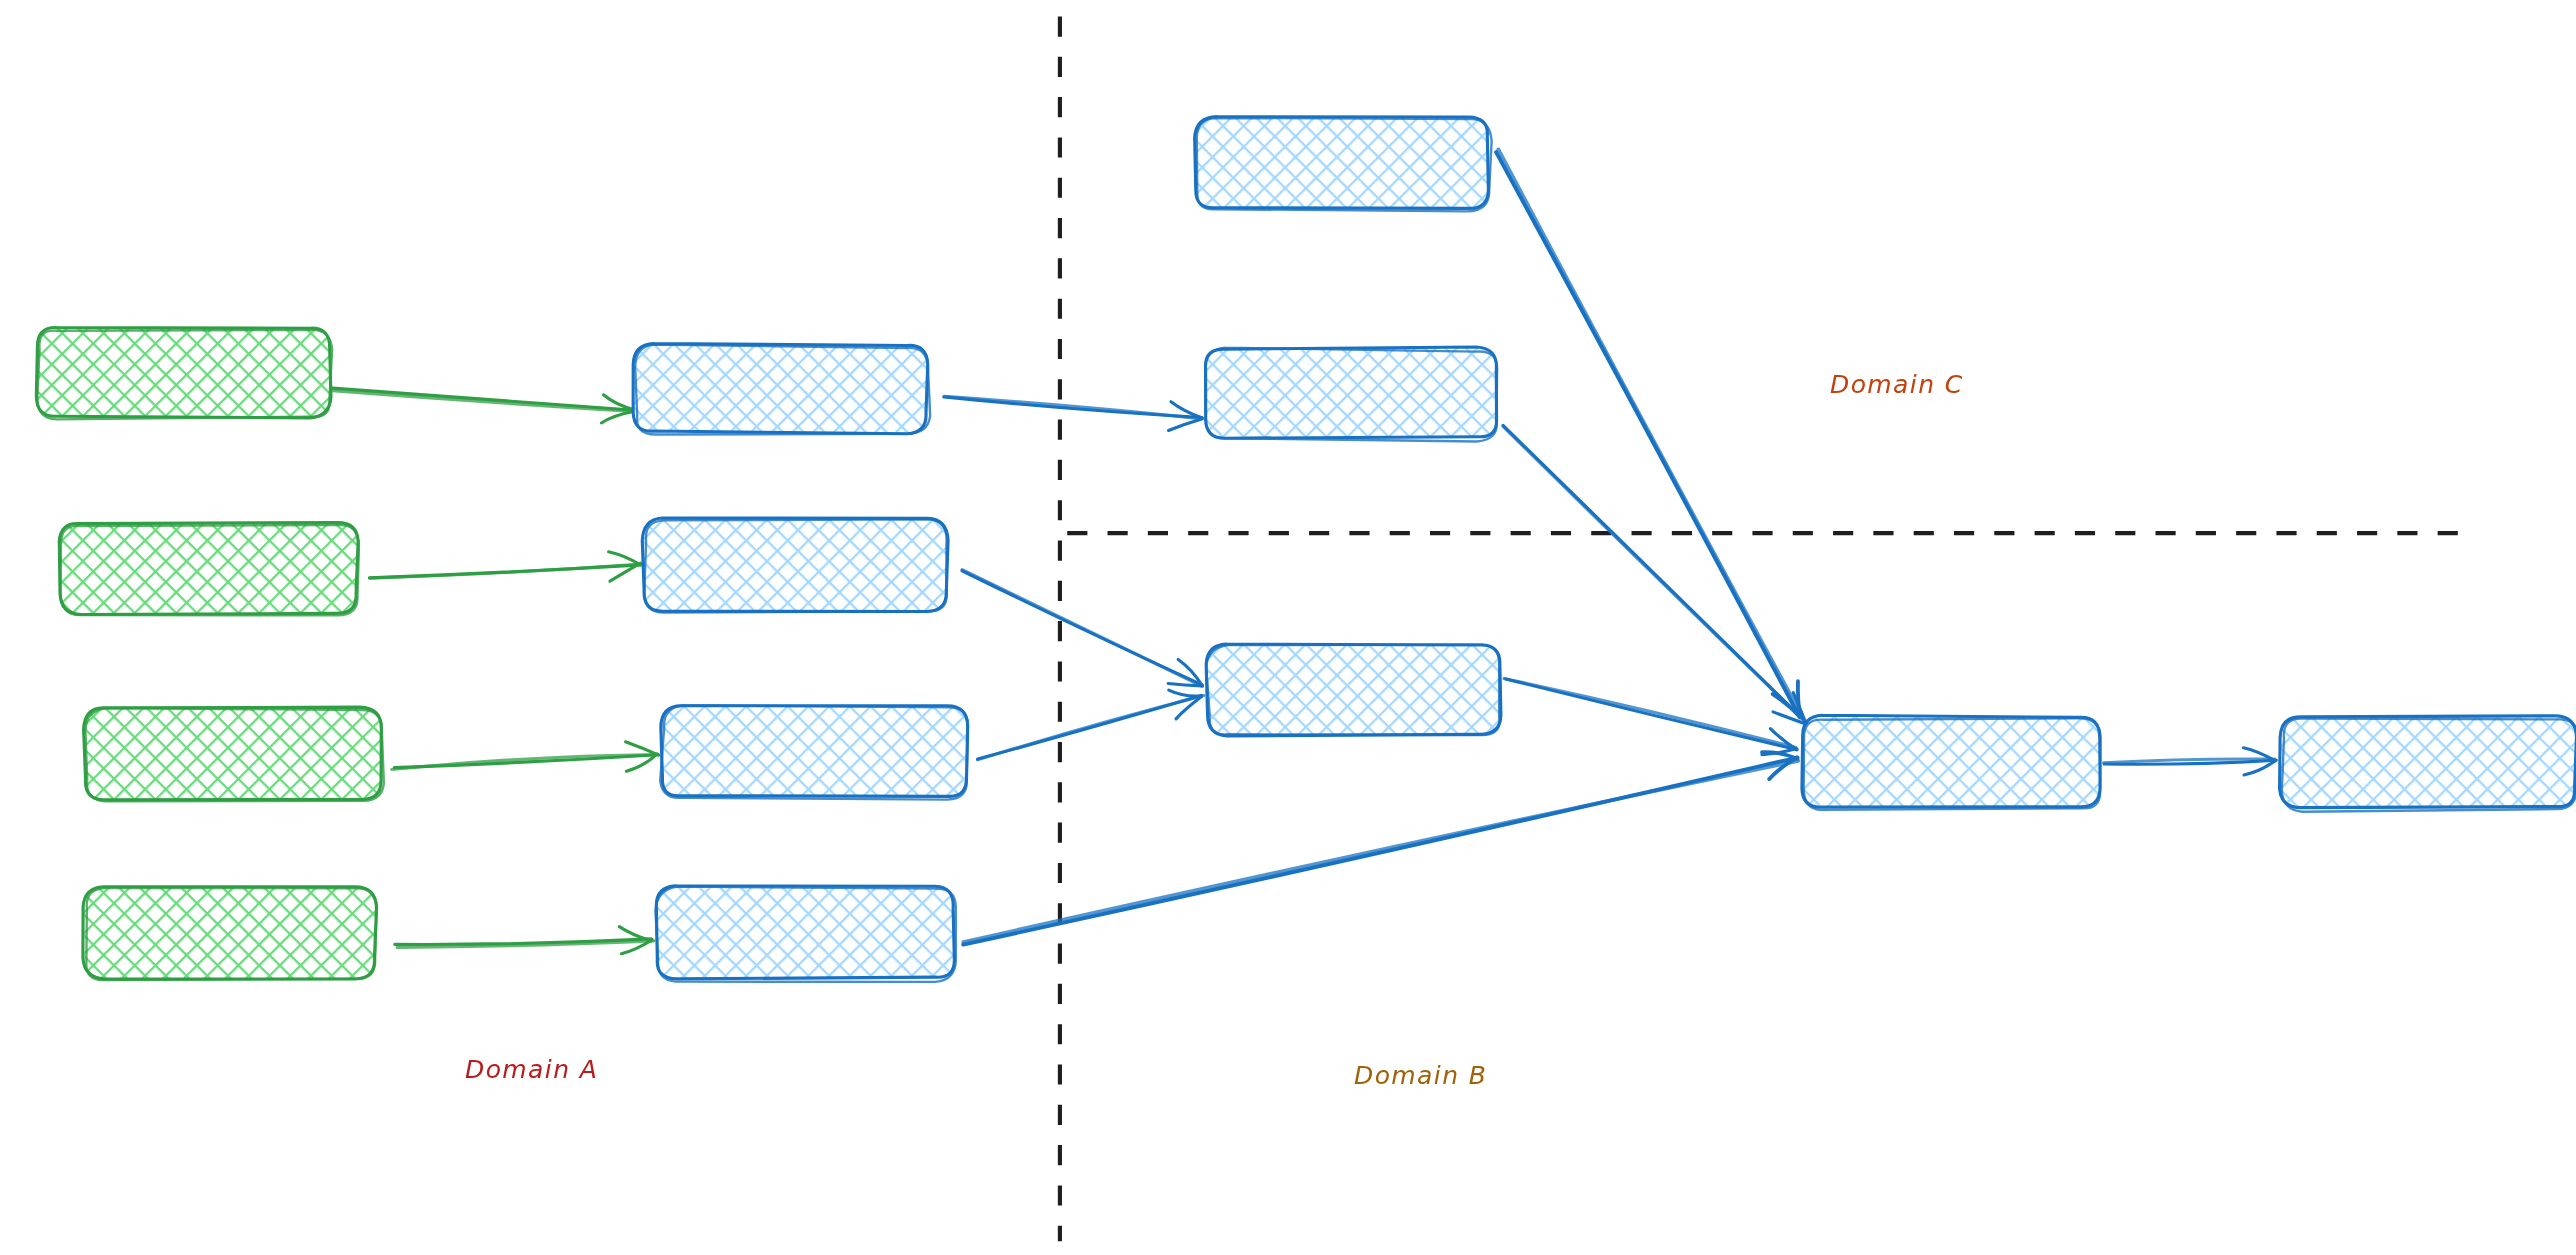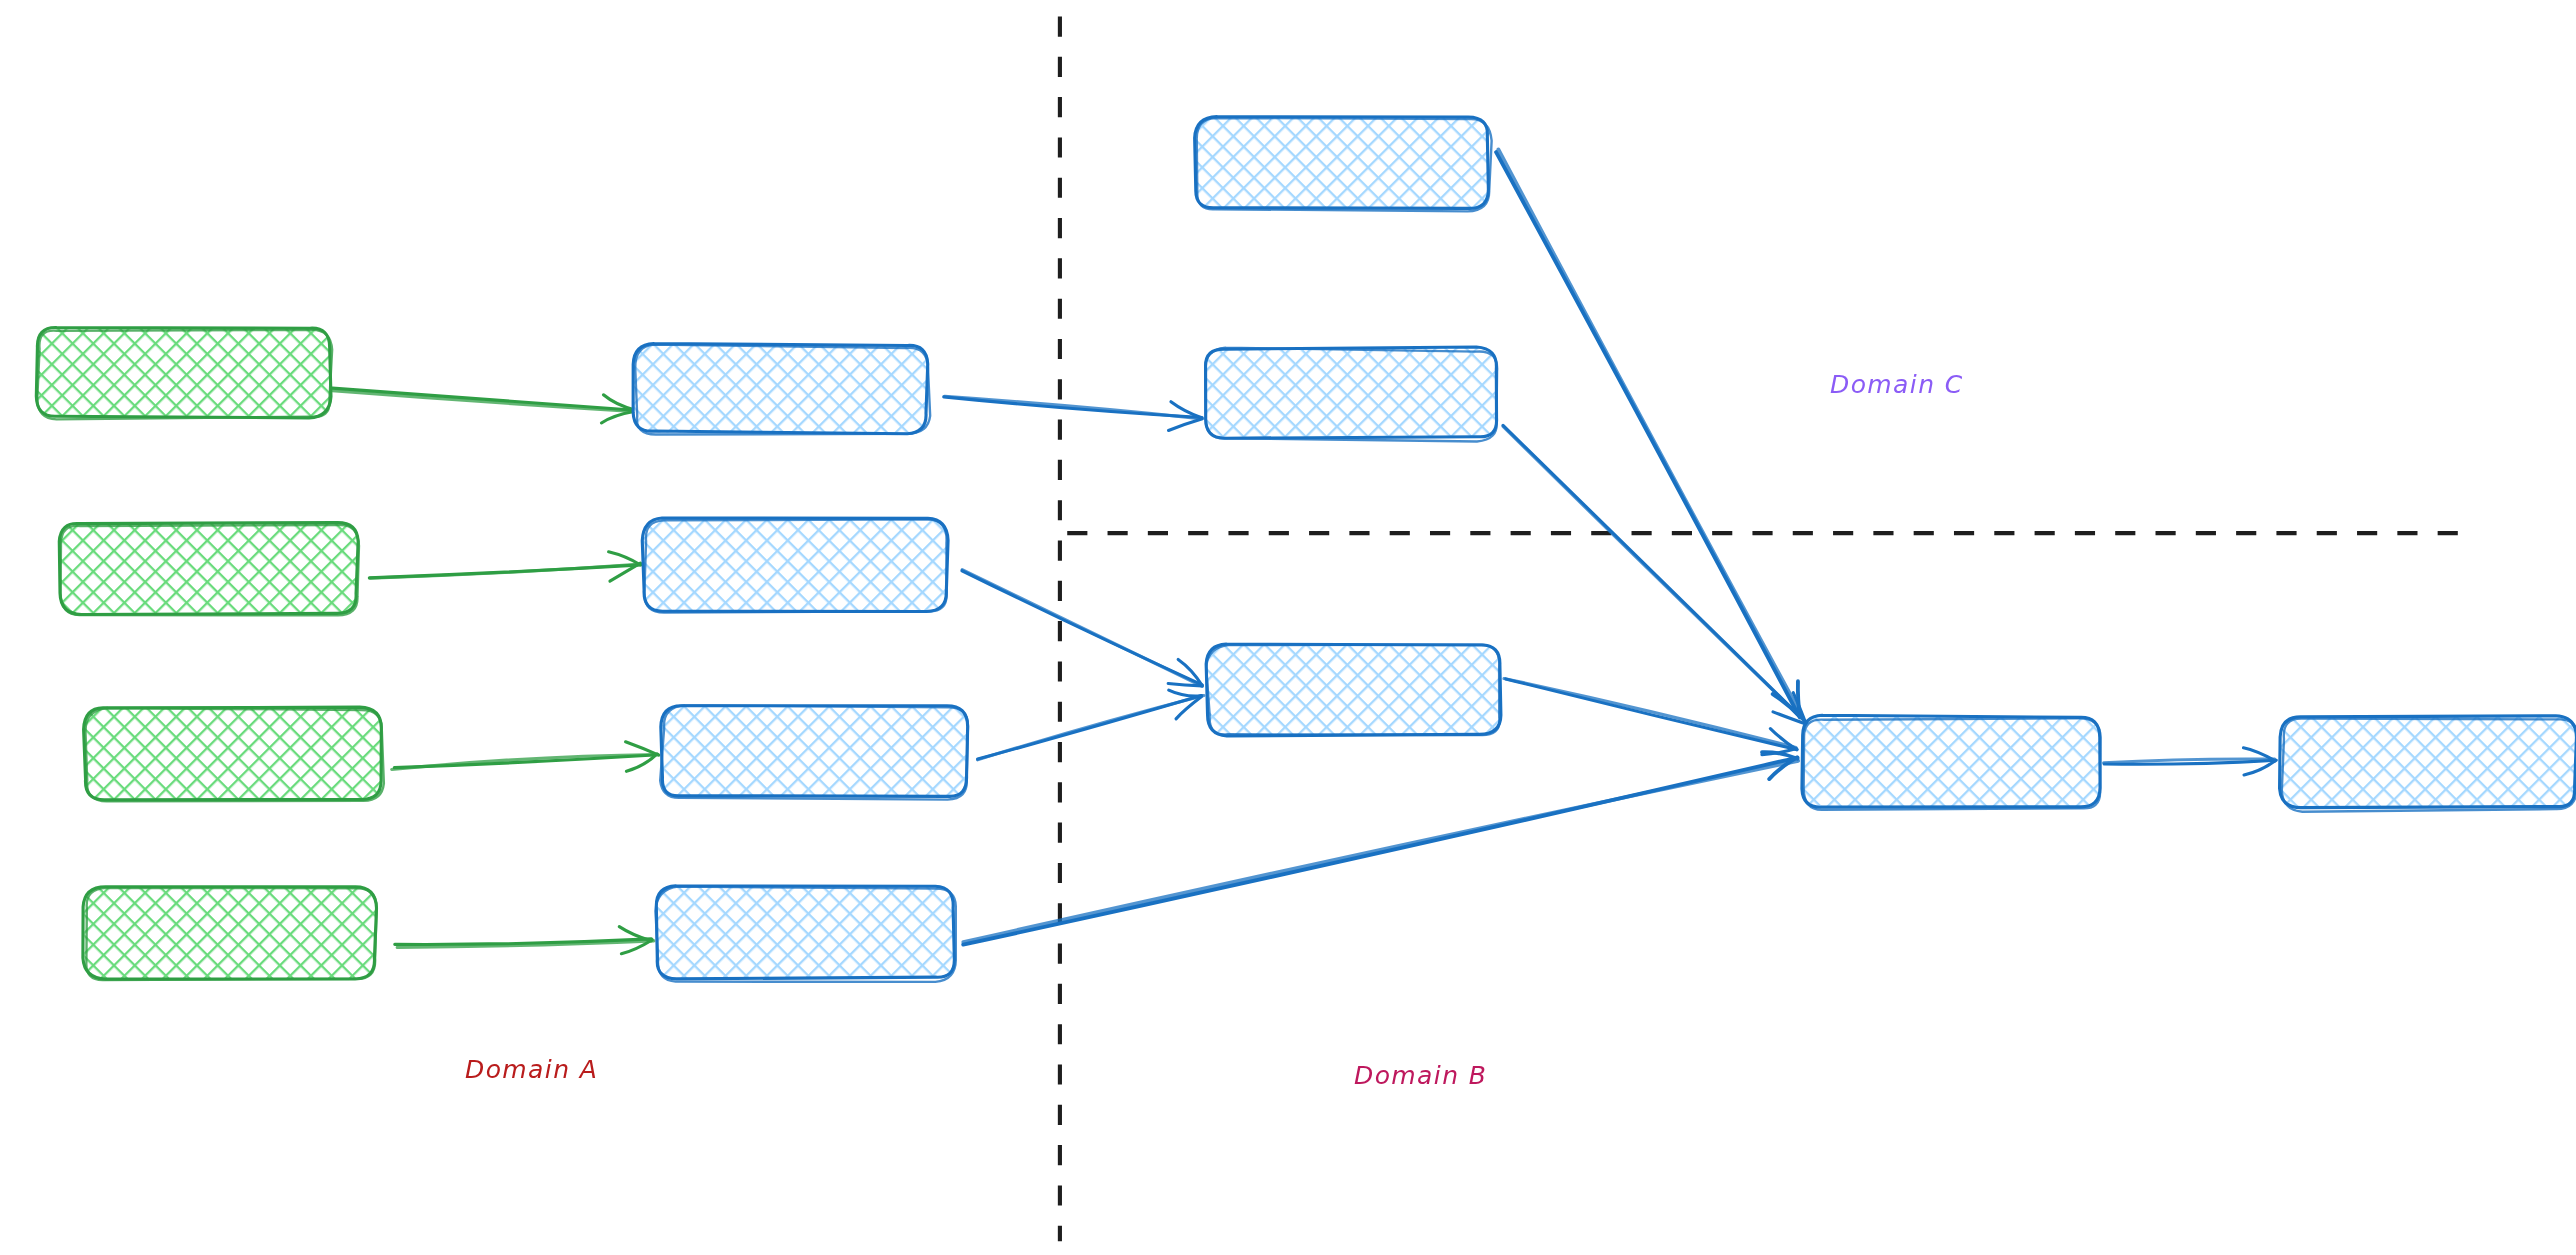--- a/index.html
+++ b/index.html
@@ -170,17 +170,17 @@
         <g>
           <rect x="2490" y="782" width="322" height="100" rx="22" ry="22" fill="url(#hatch-blue)" stroke="none"></rect>
           <path d="M 2512.5302075996997 782.5603073187173 L 2789.8951053291557 781.3534307740629 Q 2812 782 2812.5146145150065 804.6810087777674 L 2810.49123082757 859.1486784033477 Q 2812 882 2791.07474989444 880.4234605439008 L 2512.2172538727523 881.6579603515565 Q 2490 882 2488.409592162073 860.7489915050567 L 2489.0403718829157 804.5638274304569 Q 2490 782 2512.5302075996997 782.5603073187173" fill="none" stroke="#1971c2" stroke-width="3.4" stroke-linecap="round" stroke-linejoin="round"></path>
           <path d="M 2513.014785462059 784.3987873499282 L 2793.341192646697 785.3177970550023 Q 2813 784 2814.7705311654136 805.8156634622253 L 2812.652014105767 860.0069552938454 Q 2813 884 2789.4880414487793 883.2200829965062 L 2513.2773130144924 886.0730014084838 Q 2491 884 2490.8970100110396 862.2161792726256 L 2493.23132057786 806.5124156731181 Q 2491 784 2513.014785462059 784.3987873499282" fill="none" stroke="#1971c2" stroke-width="2.6" opacity="0.8" stroke-linecap="round" stroke-linejoin="round"></path>
         </g>
       </g>
   </svg>
 
   <div id="label-layer">
       <div class="dlabel" style="left: 465px; top: 1055px; color: #b91c1c;">Domain A</div>
-      <div class="dlabel" style="left: 1354px; top: 1061px; color: #be185d;">Domain B</div>
-      <div class="dlabel" style="left: 1830px; top: 370px; color: #8b5cf6; text-align: center;">Domain C</div>
+      <div class="dlabel" style="left: 1354px; top: 1061px; color: #a16207;">Domain B</div>
+      <div class="dlabel" style="left: 1830px; top: 370px; color: #c2410c; text-align: center;">Domain C</div>
     </div>
 </div>
 
 
 </body></html>

